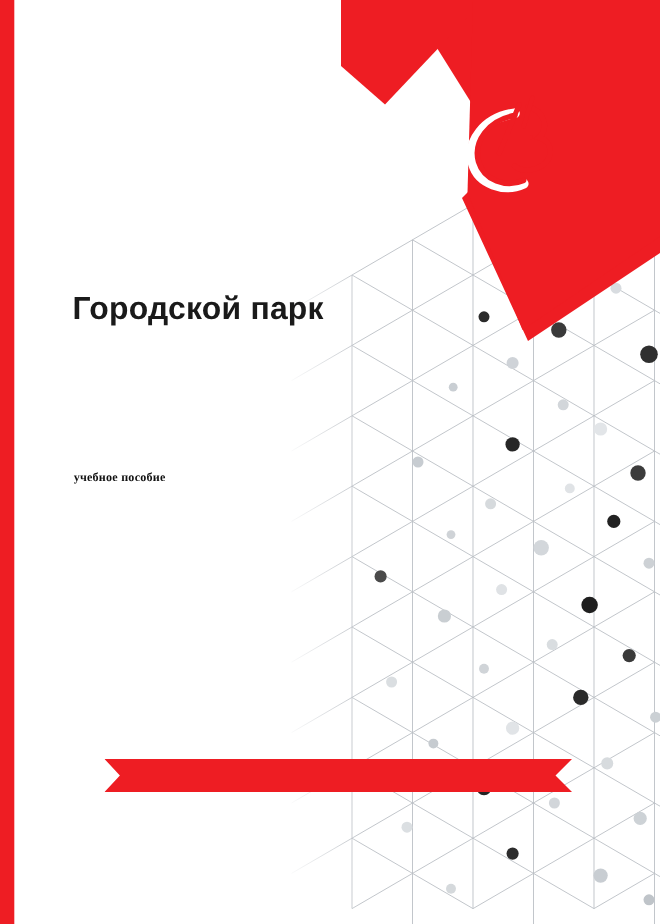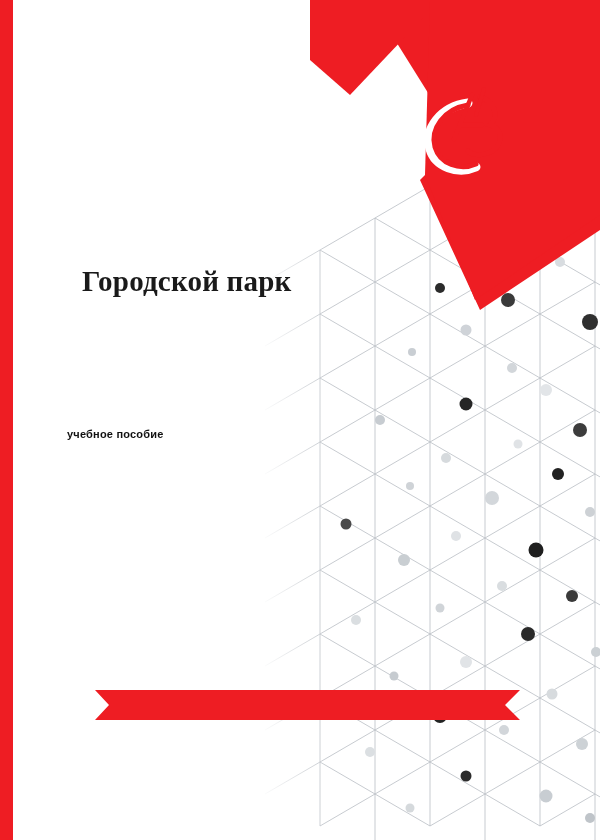--- a/index.html
+++ b/index.html
@@ -60,35 +60,34 @@
     width: 120px;
     height: 100px;
   }
 
   
   .title {
     position: absolute;
     left: 66px;
     top: 264px;
     width: 330px;
-    font-family: Liberation Serif, serif;
+    font-family: Liberation Sans, sans-serif;
     font-size: 29px;
     font-weight: bold;
     color: #1a1a1a;
     letter-spacing: 0.2px;
     line-height: 1.2;
-    margin-left: 16px;
   }
 
   
   .subtitle {
     position: absolute;
     left: 67px;
     top: 428px;
-    font-family: Liberation Sans, sans-serif;
+    font-family: Liberation Serif, serif;
     font-size: 11px;
     font-weight: bold;
     color: #111111;
     letter-spacing: 0.2px;
   }
 
   
   .ribbon {
     position: absolute;
     left: 95px;

